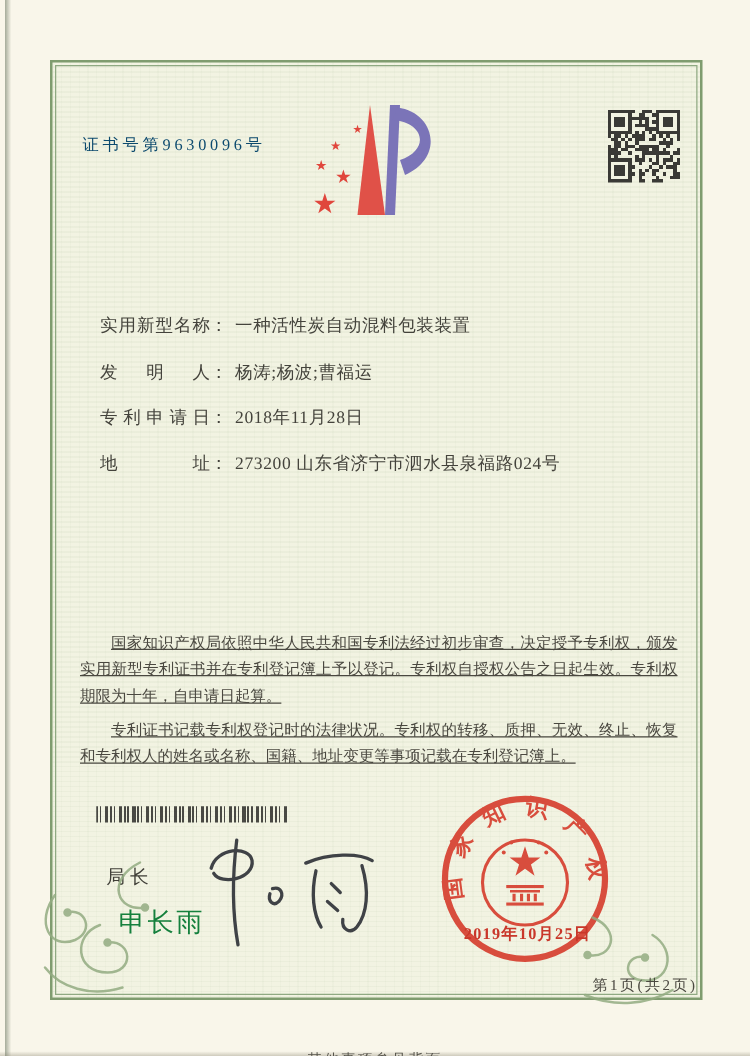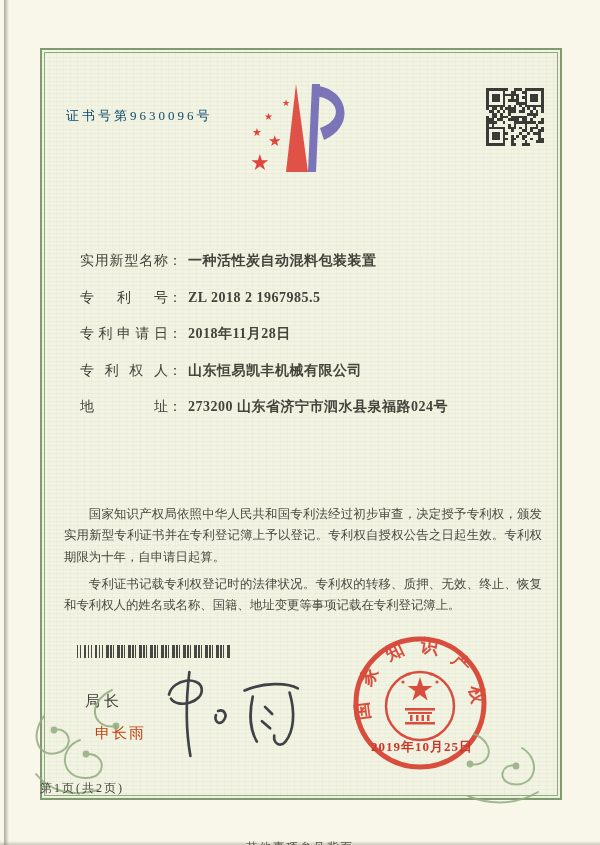--- a/index.html
+++ b/index.html
@@ -19,37 +19,37 @@
   .cert-no{position:absolute;left:66px;top:95px;font-size:13px;letter-spacing:3px;color:#0c4a6e;margin-top:12px;}
   .logo{position:absolute;left:250px;top:82px;width:104px;height:96px;}
   .qr{position:absolute;left:486px;top:88px;width:58px;height:58px;}
   .qr svg{width:100%;height:100%;shape-rendering:crispEdges;fill:#3a3a36;}
   .title{position:absolute;left:0;width:600px;top:182px;text-align:center;
     font-size:33px;font-weight:700;letter-spacing:6px;color:#2f2f2a;}
   .fields{position:absolute;left:64px;top:252px;width:478px;font-size:14px;color:#44433c;}
   .frow{margin-bottom:14.5px;height:22px;white-space:nowrap;}
   .flabel{display:inline-block;width:88px;text-align:justify;text-align-last:justify;vertical-align:top;margin-left:16px;}
   .fsep{margin-right:6px;}
-  .fval{letter-spacing:.5px;font-weight:bold;}
+  .fval{letter-spacing:.5px;}
   .grant-left{display:inline-block;width:252px;}
   .paras{position:absolute;left:64px;top:504px;width:478px;font-size:12.4px;line-height:1.72;
-    color:#4a4840;text-align:justify;}
+    color:#4a4840;text-align:justify;text-decoration:underline;}
   .paras p{margin:0 0 6px 0;text-indent:2em;}
   .barcode{position:absolute;left:77px;top:645px;width:153px;height:13px;opacity:.85;
     background:repeating-linear-gradient(90deg,#2b2b28 0 1.5px,transparent 1.5px 3px,
       #2b2b28 3px 4px,transparent 4px 7px,#2b2b28 7px 9.5px,transparent 9.5px 11px);}
   .signer-title{position:absolute;left:85px;top:692px;font-size:15px;letter-spacing:4px;color:#3f3e37;}
-  .signer-name{position:absolute;left:95px;top:724px;font-size:15px;letter-spacing:2px;color:#c2410c;}
+  .signer-name{position:absolute;left:95px;top:724px;font-size:21px;letter-spacing:2px;color:#15803d;}
   .signature{position:absolute;left:158px;top:668px;width:165px;height:92px;}
   .seal{position:absolute;left:345px;top:628px;width:150px;height:150px;opacity:.9;}
   .seal-date{position:absolute;left:352px;top:738px;width:140px;text-align:center;
     font-size:13px;font-weight:700;letter-spacing:1px;color:#c9372a;}
   .flourish-bl{position:absolute;left:24px;top:686px;width:112px;height:122px;}
   .flourish-br{position:absolute;left:452px;top:730px;width:100px;height:78px;transform:scaleX(-1);}
-  .page-no{position:absolute;left:40px;top:780px;width:518px;text-align:left;
+  .page-no{position:absolute;left:40px;top:780px;width:518px;text-align:right;
     font-size:12px;letter-spacing:2px;color:#4a4840;}
   .back-note{position:absolute;left:0;top:840px;width:600px;text-align:center;
     font-size:11.5px;letter-spacing:2px;color:#55534a;}
 </style>
 </head>
 <body>
 
 <div class="paper">
   <div class="edge-left"></div>
   <div class="edge-bottom"></div>
@@ -233,27 +233,24 @@
         <rect x="2" y="16" width="3" height="3"></rect>
       </svg>
   </div>
 
 
   <div class="fields">
     <div class="frow">
       <span class="flabel">实用新型名称</span><span class="fsep">：</span><span class="fval">一种活性炭自动混料包装装置</span>
     </div>
     <div class="frow">
-      <span class="flabel">专利号</span><span class="fsep">：</span><span class="fval">ZL 2018 2 1967985.5</span>
+      <span class="flabel">发明人</span><span class="fsep">：</span><span class="fval">杨涛;杨波;曹福运</span>
     </div>
     <div class="frow">
       <span class="flabel">专利申请日</span><span class="fsep">：</span><span class="fval">2018年11月28日</span>
-    </div>
-    <div class="frow">
-      <span class="flabel">专利权人</span><span class="fsep">：</span><span class="fval">山东恒易凯丰机械有限公司</span>
     </div>
     <div class="frow">
       <span class="flabel">地址</span><span class="fsep">：</span><span class="fval">273200 山东省济宁市泗水县泉福路024号</span>
     </div>
   </div>
 
   <div class="paras">
     <p>国家知识产权局依照中华人民共和国专利法经过初步审查，决定授予专利权，颁发实用新型专利证书并在专利登记簿上予以登记。专利权自授权公告之日起生效。专利权期限为十年，自申请日起算。</p>
     <p>专利证书记载专利权登记时的法律状况。专利权的转移、质押、无效、终止、恢复和专利权人的姓名或名称、国籍、地址变更等事项记载在专利登记簿上。</p>
   </div>

